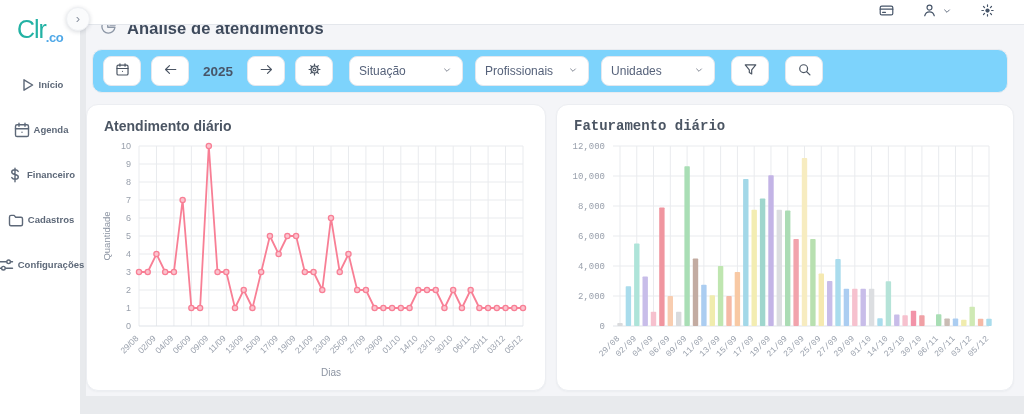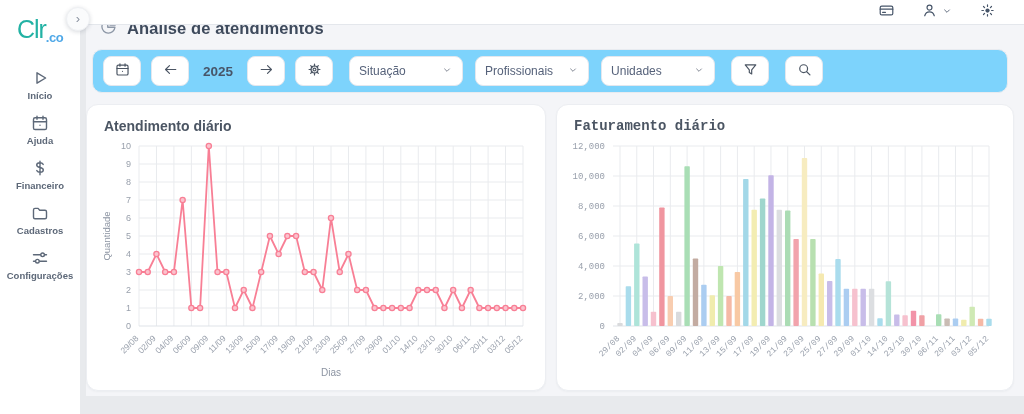--- a/index.html
+++ b/index.html
@@ -5,21 +5,21 @@
   * { margin:0; padding:0; box-sizing:border-box; }
   html,body { width:1024px; height:414px; font-family:"Liberation Sans", sans-serif; }
   .app { position:relative; width:1024px; height:414px; background:#e8eaed; overflow:hidden; }
 
   
   .sidebar { position:absolute; left:0; top:0; width:80px; height:414px; background:#ffffff; z-index:3; }
   .logo { height:52px; display:flex; align-items:center; justify-content:center; padding-top:6px; }
   .logo-main { font-size:25px; color:#23b2a4; font-weight:400; letter-spacing:-1px; }
   .logo-suffix { font-size:13px; color:#4fa8e8; font-weight:600; margin-top:17px; letter-spacing:-0.5px; }
   .nav { display:flex; flex-direction:column; align-items:stretch; padding-top:10px; }
-  .nav-item { height:45px; display:flex; flex-direction:column; align-items:center; justify-content:center; gap:2px; cursor:pointer; color:#5d6878; }
+  .nav-item { height:45px; display:flex; flex-direction:row; align-items:center; justify-content:center; gap:2px; cursor:pointer; color:#5d6878; }
   .nav-item .nv-label { font-size:9.5px; font-weight:600; letter-spacing:0; }
   .nav-item svg { display:block; }
   .nav-item.active { color:#2f80ed; }
   .collapse-btn { position:absolute; left:66px; top:7px; width:24px; height:24px; border-radius:50%;
     background:#fafbfc; border:1px solid #eef0f3; box-shadow:0 1px 4px rgba(40,50,70,.18); z-index:5;
     display:flex; align-items:center; justify-content:center; cursor:pointer; }
   .collapse-btn span { color:#8a92a0; font-size:13px; line-height:1; margin-top:-1px; }
 
   
   .topbar { position:absolute; left:80px; top:0; width:944px; height:25px; background:#ffffff;
@@ -73,21 +73,21 @@
           </span>
           <span class="nv-label">Início</span>
         </div>
         <div class="nav-item">
           <span>
             <svg width="20" height="20" viewBox="0 0 20 20" fill="none" stroke="currentColor" stroke-width="1.4" stroke-linecap="round" stroke-linejoin="round">
               <rect x="3.5" y="4.8" width="13" height="11.7" rx="1.6"></rect>
               <path d="M7 3.2v3M13 3.2v3M3.5 8.8h13M10 12.2h.01"></path>
             </svg>
           </span>
-          <span class="nv-label">Ajuda</span>
+          <span class="nv-label">Agenda</span>
         </div>
         <div class="nav-item">
           <span>
             <svg width="20" height="20" viewBox="0 0 20 20" fill="none" stroke="currentColor" stroke-width="1.4" stroke-linecap="round" stroke-linejoin="round">
               <path d="M10 3.2v13.6M13.2 6.4c-.6-1-1.8-1.6-3.2-1.6-1.9 0-3.3.9-3.3 2.3 0 1.4 1.1 2 3.3 2.4 2.2.4 3.3 1 3.3 2.4 0 1.4-1.4 2.3-3.3 2.3-1.4 0-2.6-.6-3.2-1.6"></path>
             </svg>
           </span>
           <span class="nv-label">Financeiro</span>
         </div>
         <div class="nav-item">

